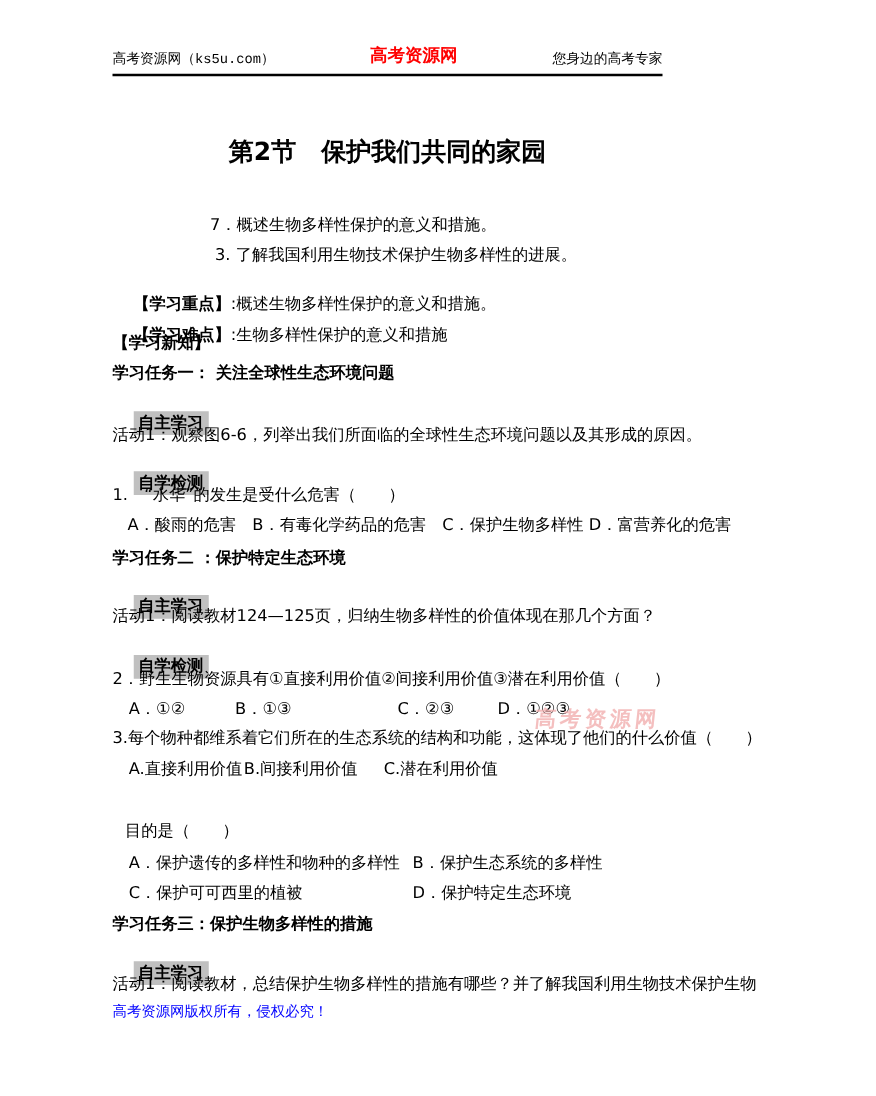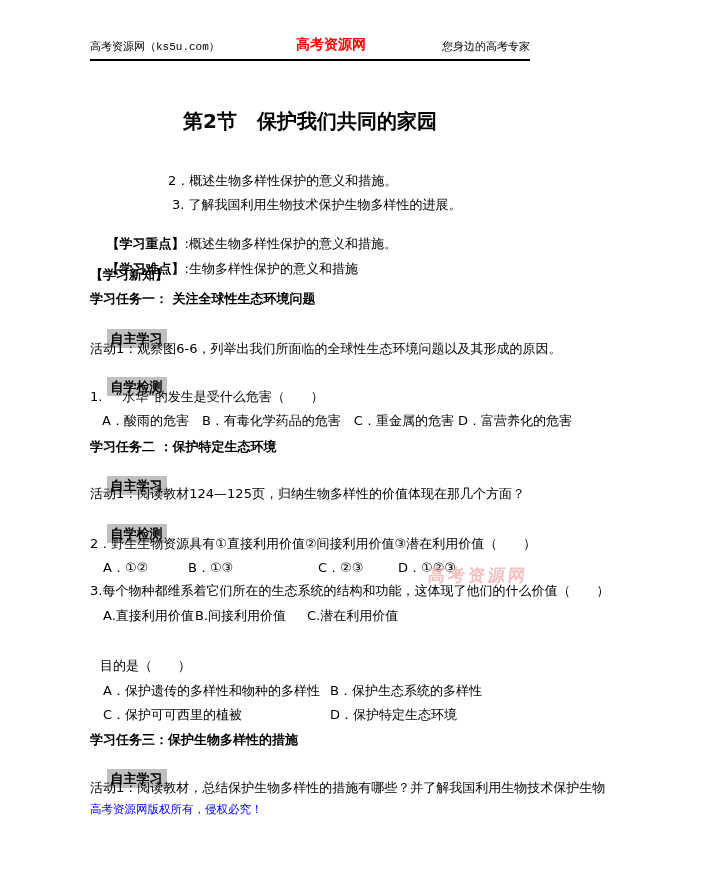--- a/index.html
+++ b/index.html
@@ -41,41 +41,41 @@
 <div class="page">
 
   <div class="header">
     <span class="small">高考资源网（ks5u.com）</span>
     <span class="center-logo">高考资源网</span>
     <span class="small">您身边的高考专家</span>
   </div>
 
   <div class="title">第2节　保护我们共同的家园</div>
 
-  <div class="abs" style="left:168px;top:173px;">2．概述生物多样性保护的意义和措施。</div>
+  <div class="abs" style="left:168px;top:173px;">7．概述生物多样性保护的意义和措施。</div>
   <div class="abs" style="left:172px;top:197px;">3. 了解我国利用生物技术保护生物多样性的进展。</div>
 
   <div class="abs" style="left:90px;top:220px;">
     <span class="b">【学习重点】</span><span>:概述生物多样性保护的意义和措施。</span>
   </div>
   <div class="abs" style="left:90px;top:245px;">
     <span class="b">【学习难点】</span><span>:生物多样性保护的意义和措施</span>
   </div>
   <div class="abs b" style="left:90px;top:267px;">【学习新知】</div>
 
   <div class="abs b" style="left:90px;top:291px;">学习任务一： 关注全球性生态环境问题</div>
   <div class="abs" style="left:90px;top:315px;">
     <span class="badge">自主学习</span>
   </div>
   <div class="abs" style="left:90px;top:341px;">活动1：观察图6-6，列举出我们所面临的全球性生态环境问题以及其形成的原因。</div>
   <div class="abs" style="left:90px;top:363px;">
     <span class="badge">自学检测</span>
   </div>
   <div class="abs" style="left:90px;top:389px;">1.　“水华”的发生是受什么危害（　　）</div>
-  <div class="abs" style="left:102px;top:413px;">A．酸雨的危害　B．有毒化学药品的危害　C．重金属的危害 D．富营养化的危害</div>
+  <div class="abs" style="left:102px;top:413px;">A．酸雨的危害　B．有毒化学药品的危害　C．保护生物多样性 D．富营养化的危害</div>
 
   <div class="abs b" style="left:90px;top:439px;">学习任务二 ：保护特定生态环境</div>
   <div class="abs" style="left:90px;top:462px;">
     <span class="badge">自主学习</span>
   </div>
   <div class="abs" style="left:90px;top:486px;">活动1：阅读教材124—125页，归纳生物多样性的价值体现在那几个方面？</div>
   <div class="abs" style="left:90px;top:510px;">
     <span class="badge">自学检测</span>
   </div>
 

